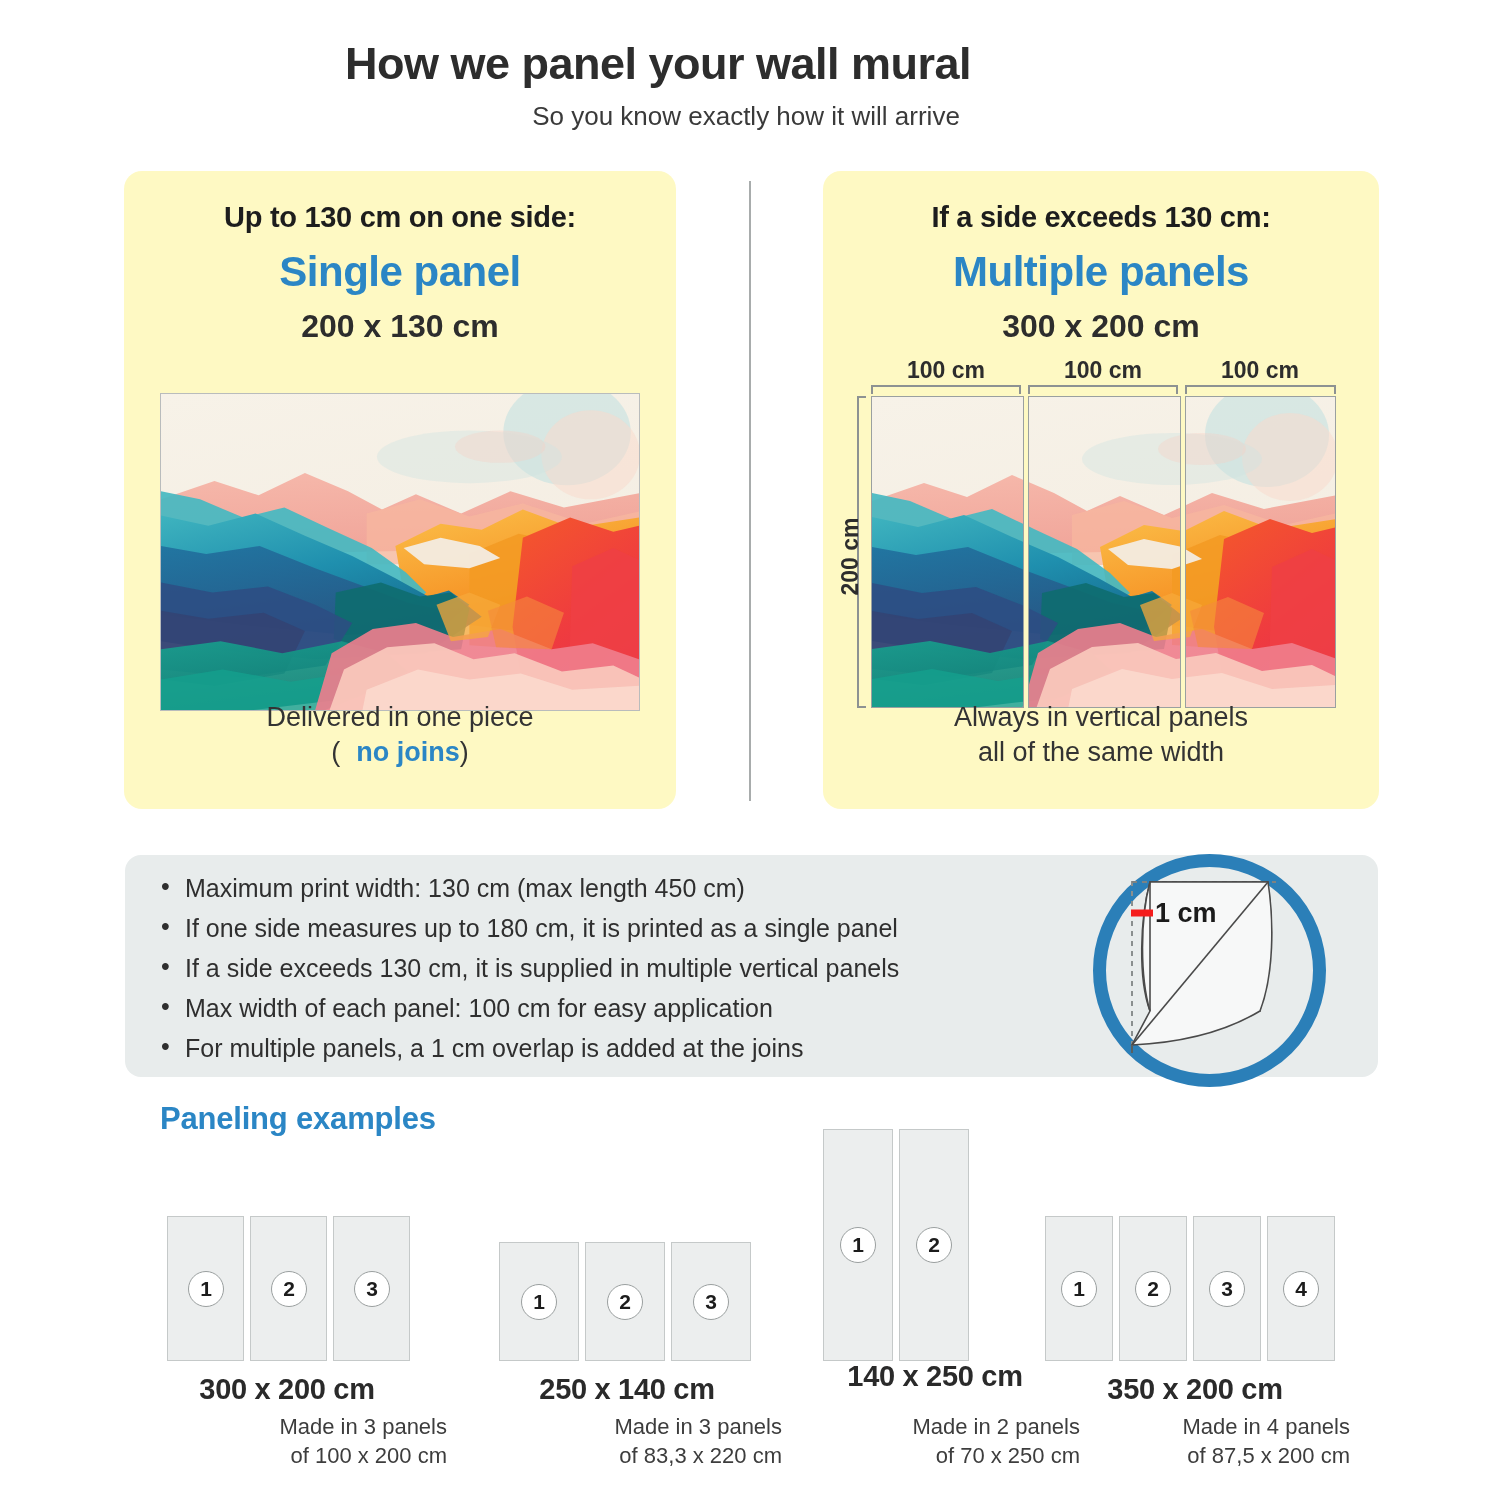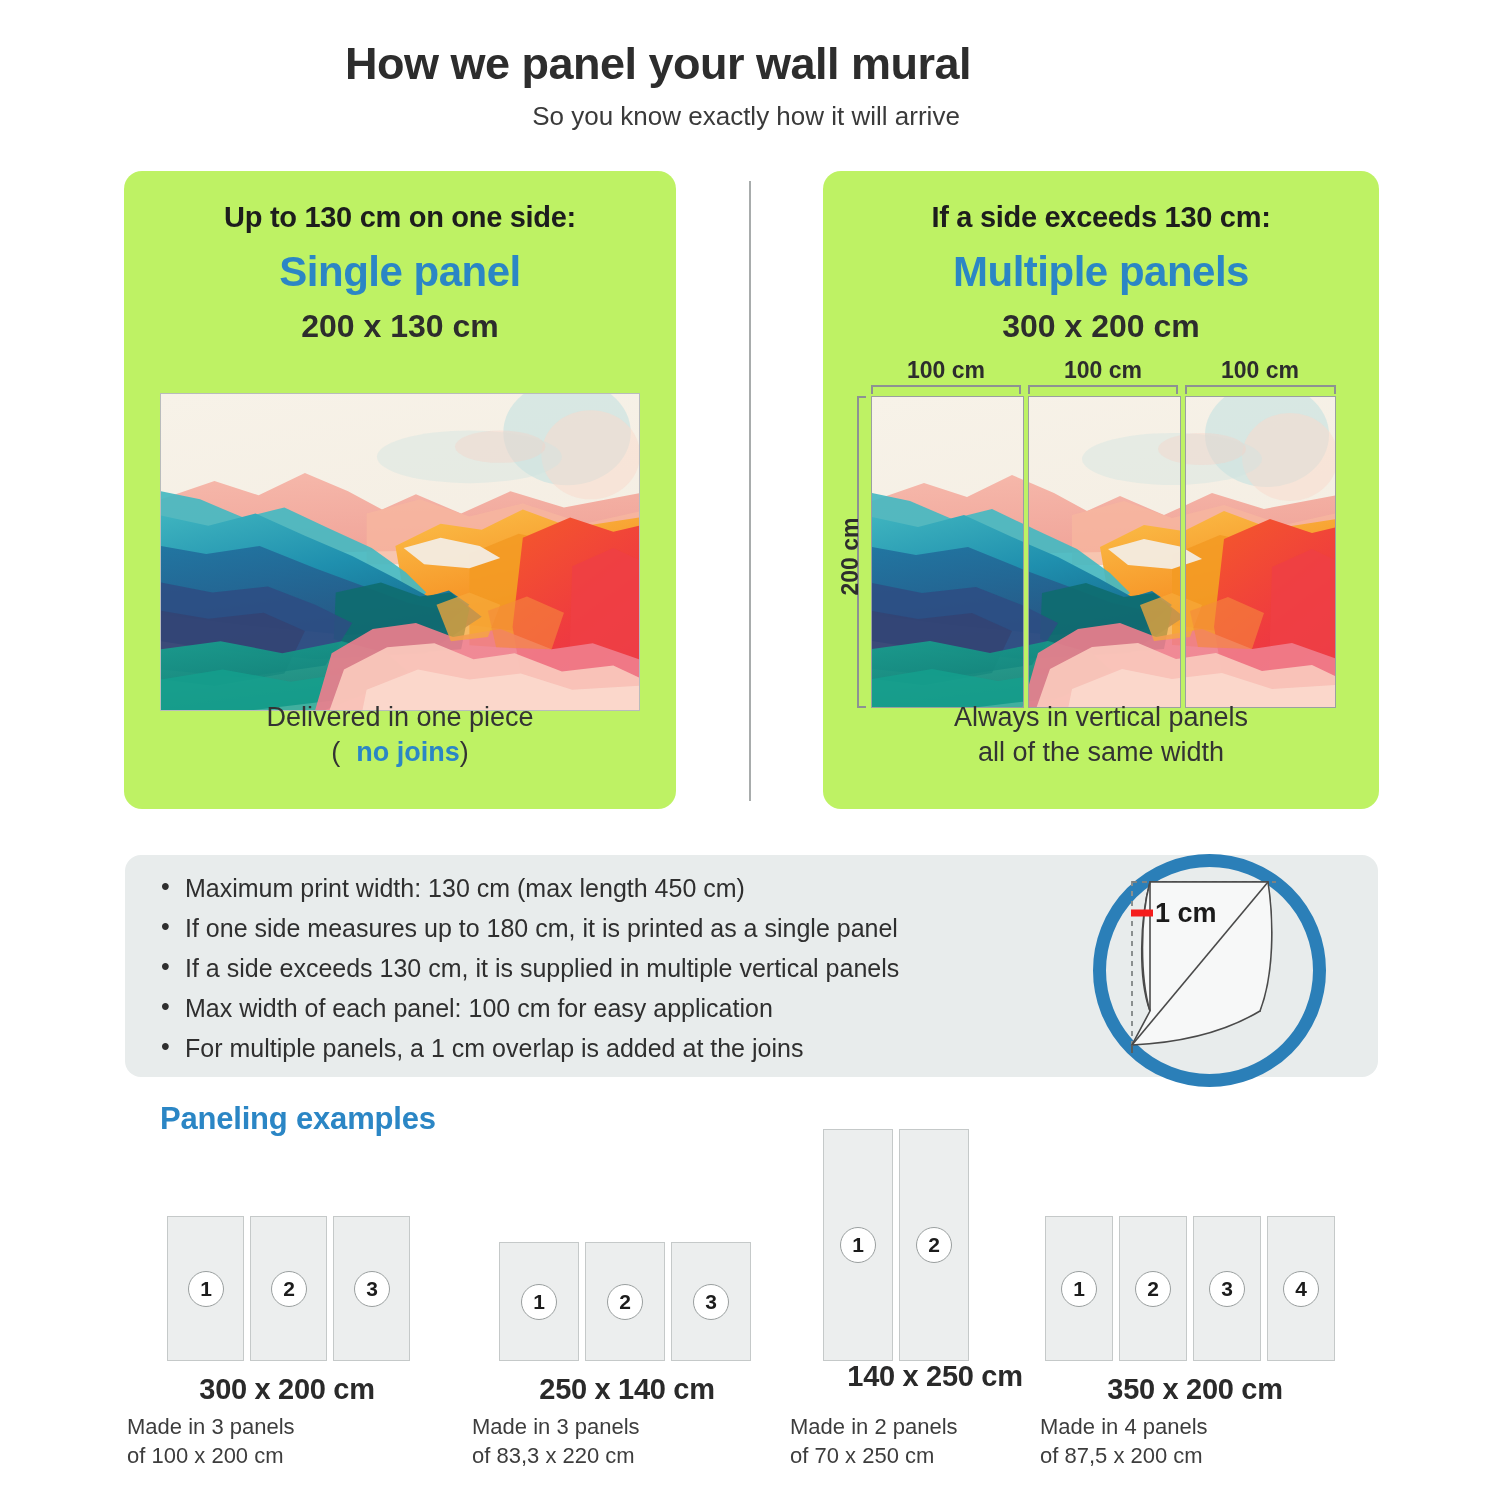--- a/index.html
+++ b/index.html
@@ -21,21 +21,21 @@
   }
   .page-subtitle {
     position: absolute; top: 101px; left: 0; width: 1492px;
     text-align: center;
     font-size: 26px; color: #3a3a3a;
   }
 
   
   .card {
     position: absolute;
-    background: #bef264;
+    background: #fef9c3;
     border-radius: 18px;
   }
   #card-single { left: 124px; top: 171px; width: 552px; height: 638px; }
   #card-multi  { left: 823px; top: 171px; width: 556px; height: 638px; }
 
   .divider-vert {
     position: absolute;
     left: 749px; top: 181px;
     width: 2px; height: 620px;
     background: #a8acac;
@@ -170,21 +170,21 @@
     display: flex; align-items: center; justify-content: center;
     font-size: 21px; font-weight: bold; color: #1c1c1c;
   }
   .ex-title {
     position: absolute; width: 100%;
     text-align: center; font-size: 29px; font-weight: bold; color: #2a2a2a;
     letter-spacing: -0.3px;
   }
   .ex-sub {
     position: absolute; width: 100%;
-    text-align: left; font-size: 22px; color: #3d3d3d; line-height: 1.33;
+    text-align: right; font-size: 22px; color: #3d3d3d; line-height: 1.33;
   }
 </style>
 </head>
 <body>
 
 <div class="page-title">How we panel your wall mural</div>
 <div class="page-subtitle">So you know exactly how it will arrive</div>
 
 <svg width="0" height="0" style="position:absolute" aria-hidden="true">
   <defs>

